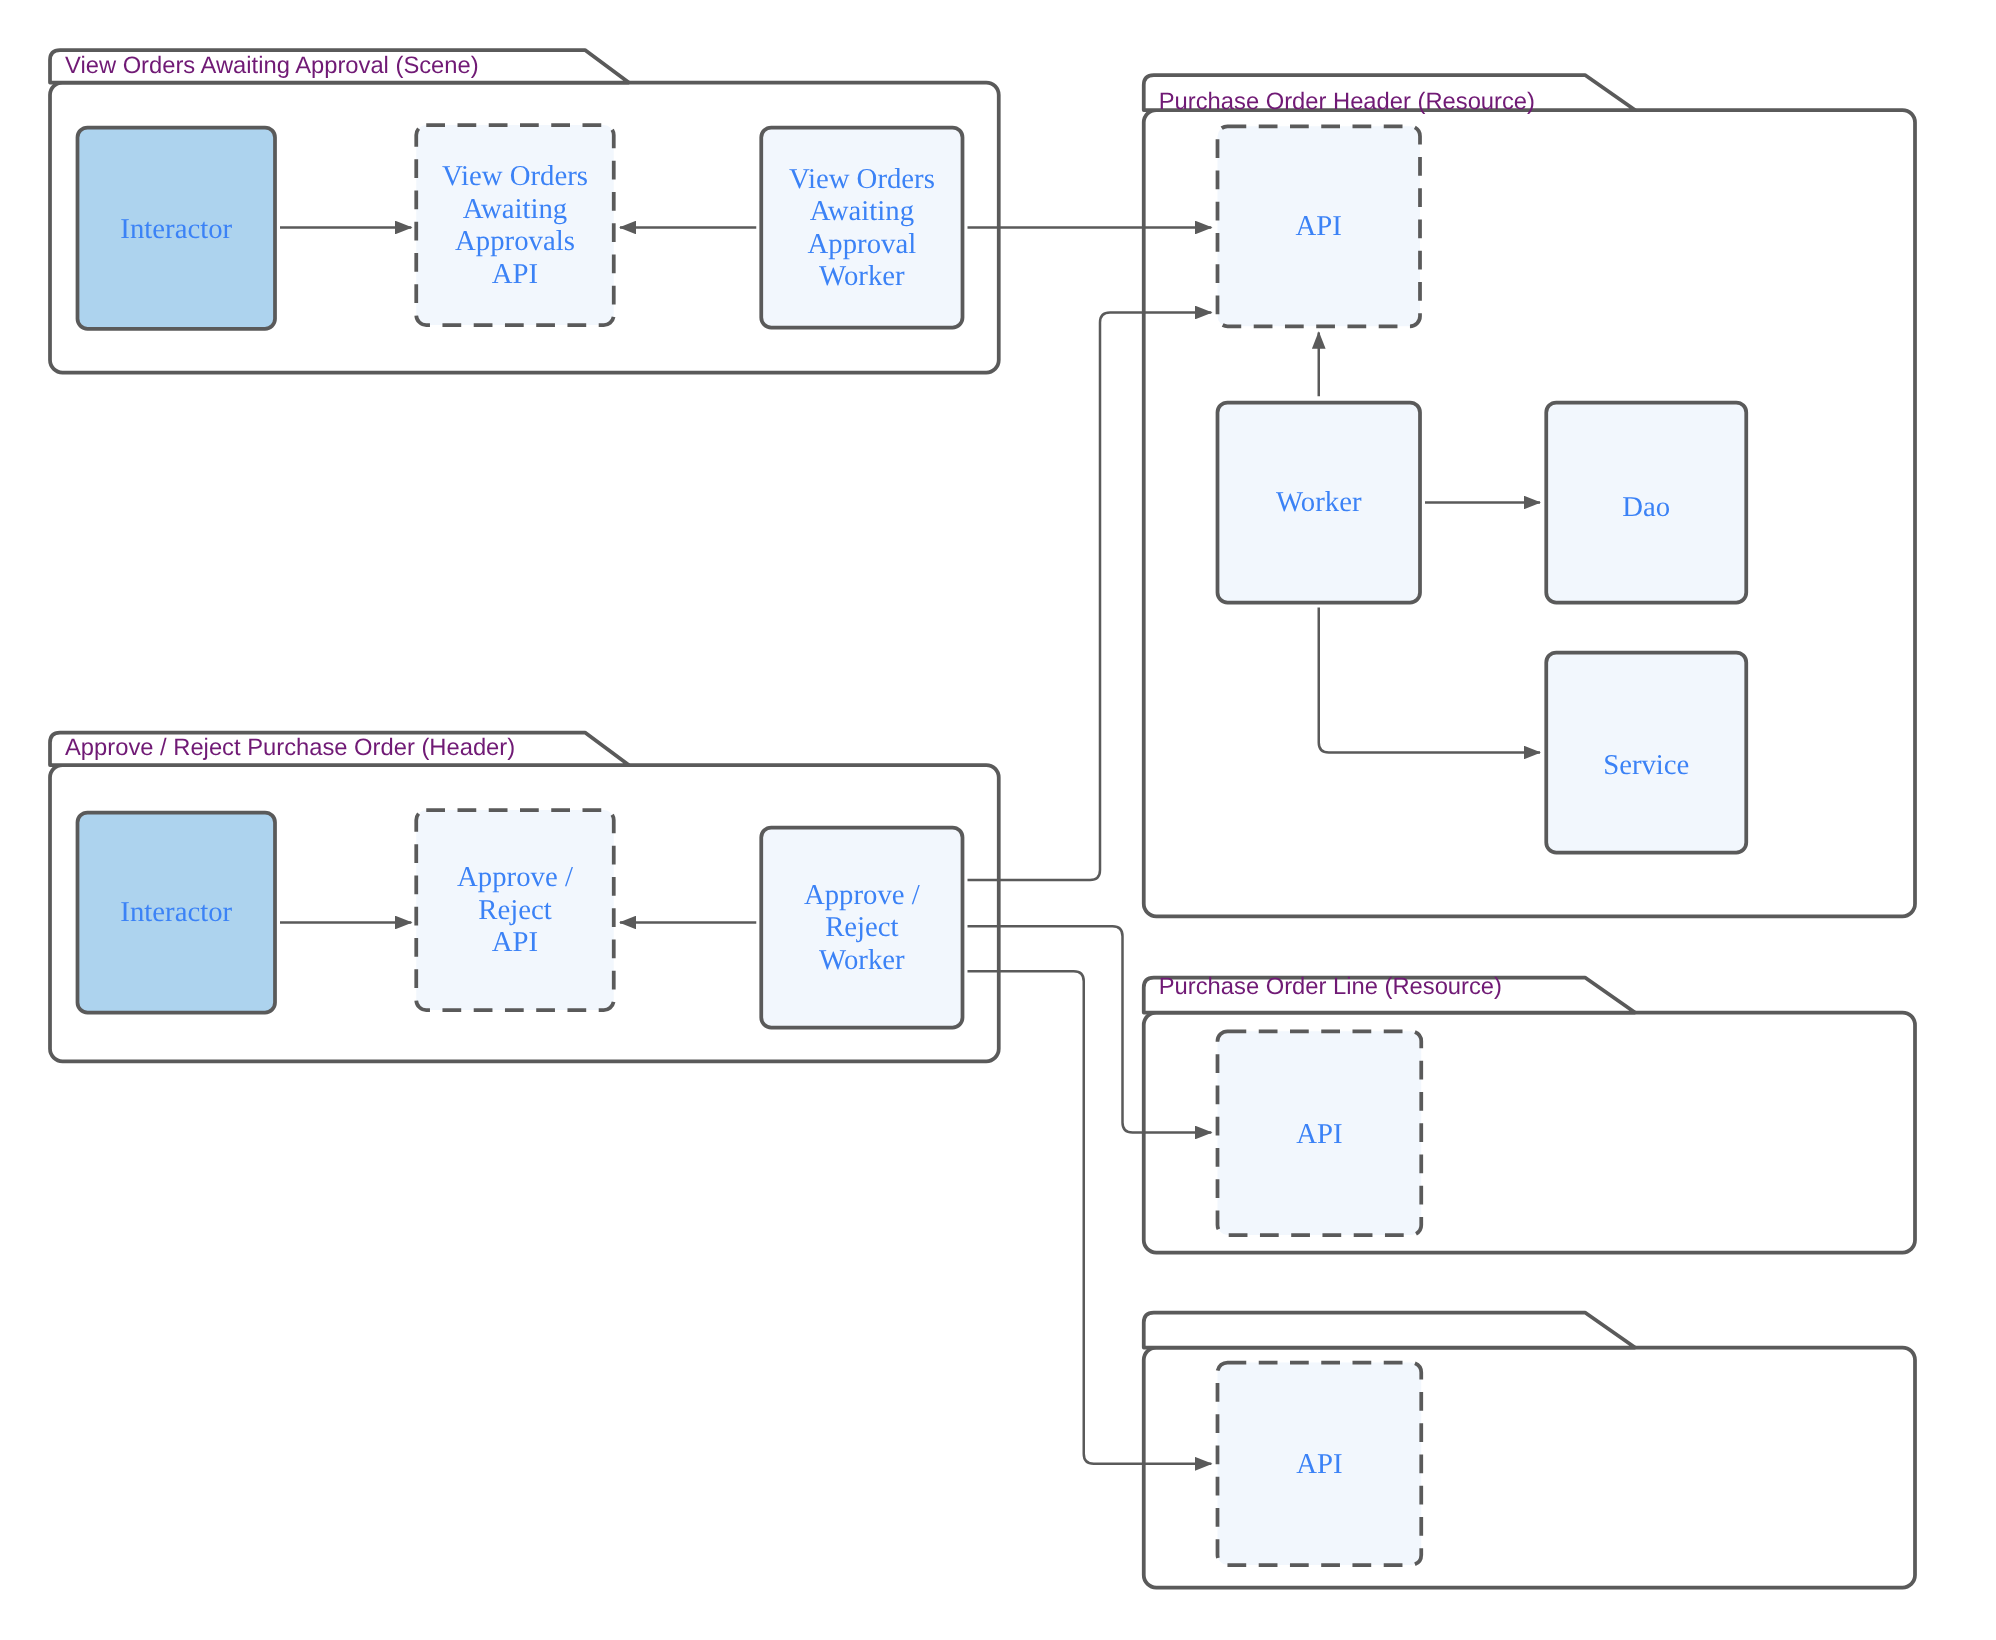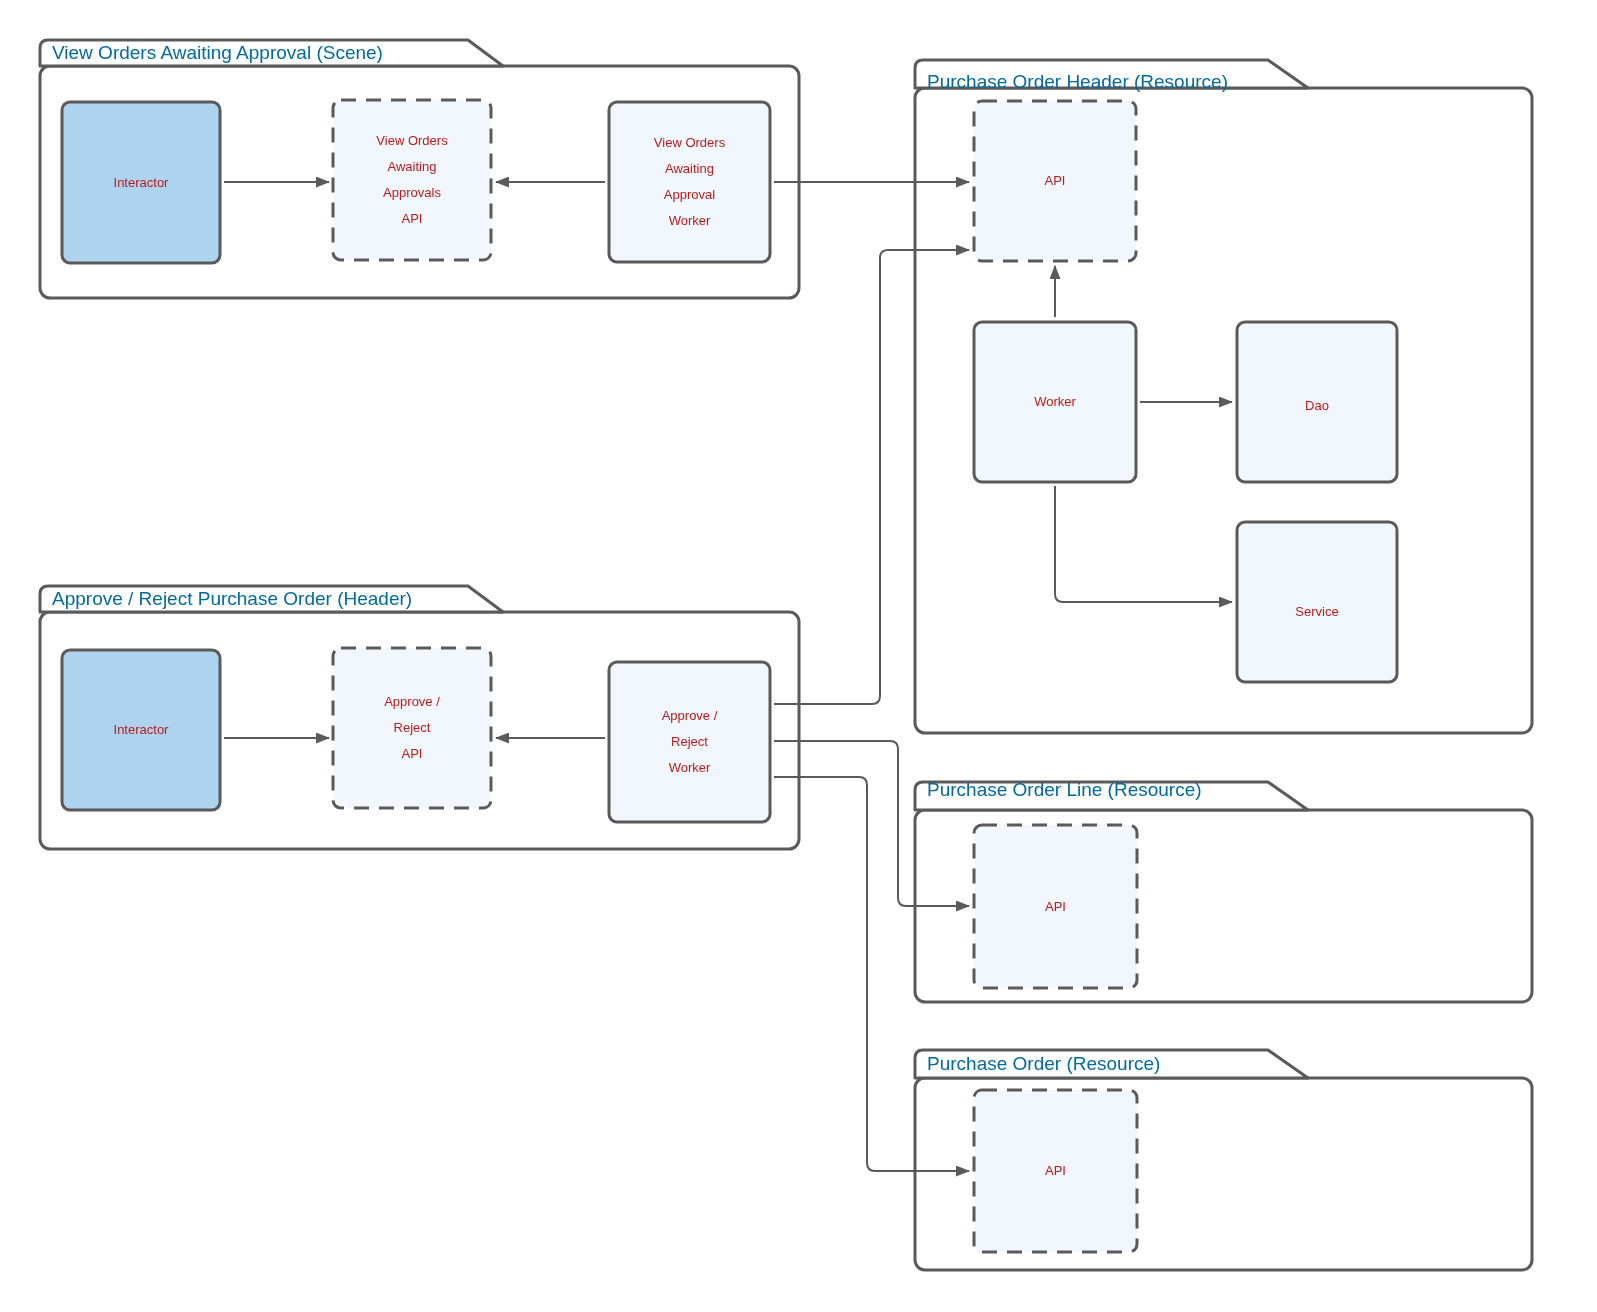--- a/index.html
+++ b/index.html
@@ -10,29 +10,30 @@
     font-family:"Liberation Sans", sans-serif;
     color:#3b3b3b;
     overflow:hidden;
   }
   .canvas svg{position:absolute;left:0;top:0;}
   .node-label{
     position:absolute;
     display:flex;align-items:center;justify-content:center;
     text-align:center;
     white-space:pre-line;
-    font-size:13px;line-height:26px;
-    color:#b91c1c;
+    font-size:23px;line-height:26px;
+    color:#3b82f6;
     pointer-events:none;
+    font-family:Liberation Serif, serif;
   }
   .tab-title{
     position:absolute;
     display:flex;align-items:center;
     font-size:19px;
-    color:#0369a1;
+    color:#701a75;
     padding-left:12px;
     pointer-events:none;
     white-space:nowrap;
   }
 </style>
 </head>
 <body>
 
 <div class="canvas">
 
@@ -100,21 +101,20 @@
 
     <rect x="974" y="825" width="163" height="163" rx="8" fill="#f2f7fd" stroke="#5a5a5a" stroke-width="3" stroke-dasharray="15 10"></rect>
 
     <rect x="974" y="1090" width="163" height="162" rx="8" fill="#f2f7fd" stroke="#5a5a5a" stroke-width="3" stroke-dasharray="15 10"></rect>
   </svg>
 
   <div class="tab-title" style="left:40px;top:40px;width:460px;height:26px;">View Orders Awaiting Approval (Scene)</div>
   <div class="tab-title" style="left:40px;top:586px;width:460px;height:26px;">Approve / Reject Purchase Order (Header)</div>
   <div class="tab-title" style="left:915px;top:60px;width:390px;height:44px;">Purchase Order Header (Resource)</div>
   <div class="tab-title" style="left:915px;top:782px;width:390px;height:16px;">Purchase Order Line (Resource)</div>
-  <div class="tab-title" style="left:915px;top:1050px;width:390px;height:28px;">Purchase Order (Resource)</div>
 
   <div class="node-label" style="left:62px;top:102px;width:158px;height:161px;">Interactor</div>
   <div class="node-label" style="left:333px;top:100px;width:158px;height:160px;">View Orders
 Awaiting
 Approvals
 API</div>
   <div class="node-label" style="left:609px;top:102px;width:161px;height:160px;">View Orders
 Awaiting
 Approval
 Worker</div>

